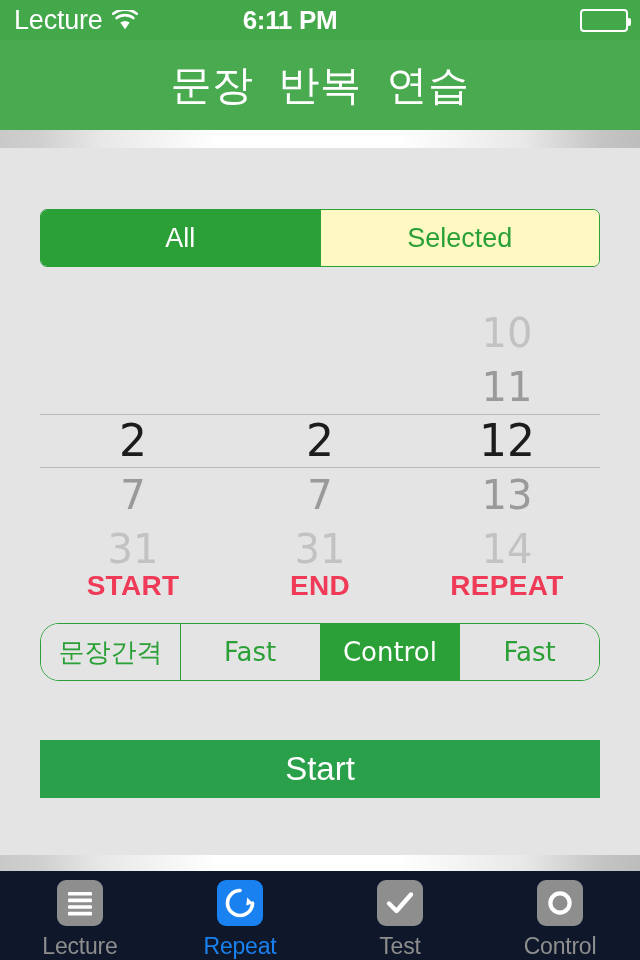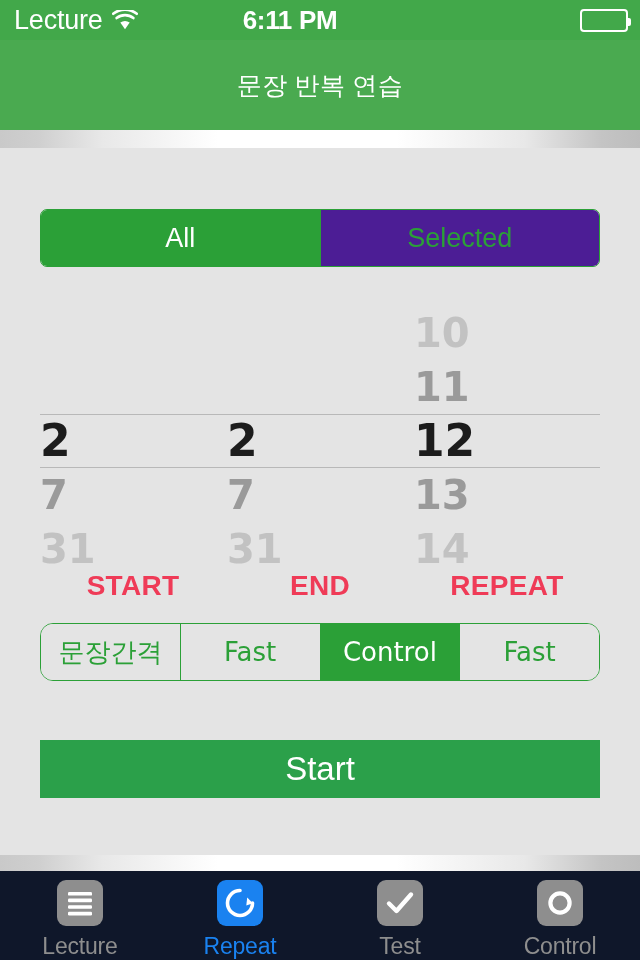--- a/index.html
+++ b/index.html
@@ -92,24 +92,24 @@
     position: absolute;
     top: 40px; left: 0;
     width: 640px;
     height: 90px;
     background: #4aaa50;
     display: flex;
     align-items: center;
     justify-content: center;
   }
   .navbar-title {
-    font-size: 25px;
+    font-size: 41px;
     color: #ffffff;
     letter-spacing: 0.5px;
-    font-family: Liberation Serif, serif;
+    font-family: Liberation Mono, monospace;
   }
 
   
   .shadow-strip {
     position: absolute;
     left: 0;
     width: 640px;
     height: 18px;
     background: linear-gradient(to right,
        #c9c9c9 0%, #cfcfcf 6%, #e8e8e8 16%,
@@ -147,21 +147,21 @@
   }
   .seg-scope .seg {
     flex: 1 1 0;
     display: flex;
     align-items: center;
     justify-content: center;
     font-size: 27px;
     color: #2ba037;
     border-right: 1px solid #2ba037;
     box-sizing: border-box;
-    background: #4c1d95;
+    background: #fef9c3;
   }
   .seg-scope .seg:last-child { border-right: none; }
   .seg-scope .seg.on {
     background: #2ba037;
     color: #ffffff;
   }
 
   
   .pickers {
     position: absolute;
@@ -198,22 +198,22 @@
     display: flex;
     flex-direction: column;
     align-items: center;
   }
   .picker-item {
     height: 54px;
     line-height: 54px;
     font-size: 40px;
     color: #adadad;
     font-family: "DejaVu Sans", "Liberation Sans", sans-serif;
-    font-weight: 700;
-    text-align: left;
+    font-weight: 400;
+    text-align: center;
     width: 100%;
   }
   .picker-item.near   { color: #9a9a9a; }
   .picker-item.far    { color: #c2c2c2; }
   .picker-item.faint  { color: #d3d3d3; }
   .picker-item.sel {
     color: #1c1c1c;
     font-size: 44px;
   }
 
@@ -238,21 +238,21 @@
   #label-end    { left: 187px; }
   #label-repeat { left: 374px; }
 
   
   .seg-speed {
     position: absolute;
     left: 40px; top: 475px;
     width: 560px;
     height: 58px;
     border: 1px solid #2ba037;
-    border-radius: 13px;
+    border-radius: 19px;
     box-sizing: border-box;
     display: flex;
     overflow: hidden;
     background: #e4e4e4;
   }
   .seg-speed .seg {
     flex: 1 1 0;
     display: flex;
     align-items: center;
     justify-content: center;

